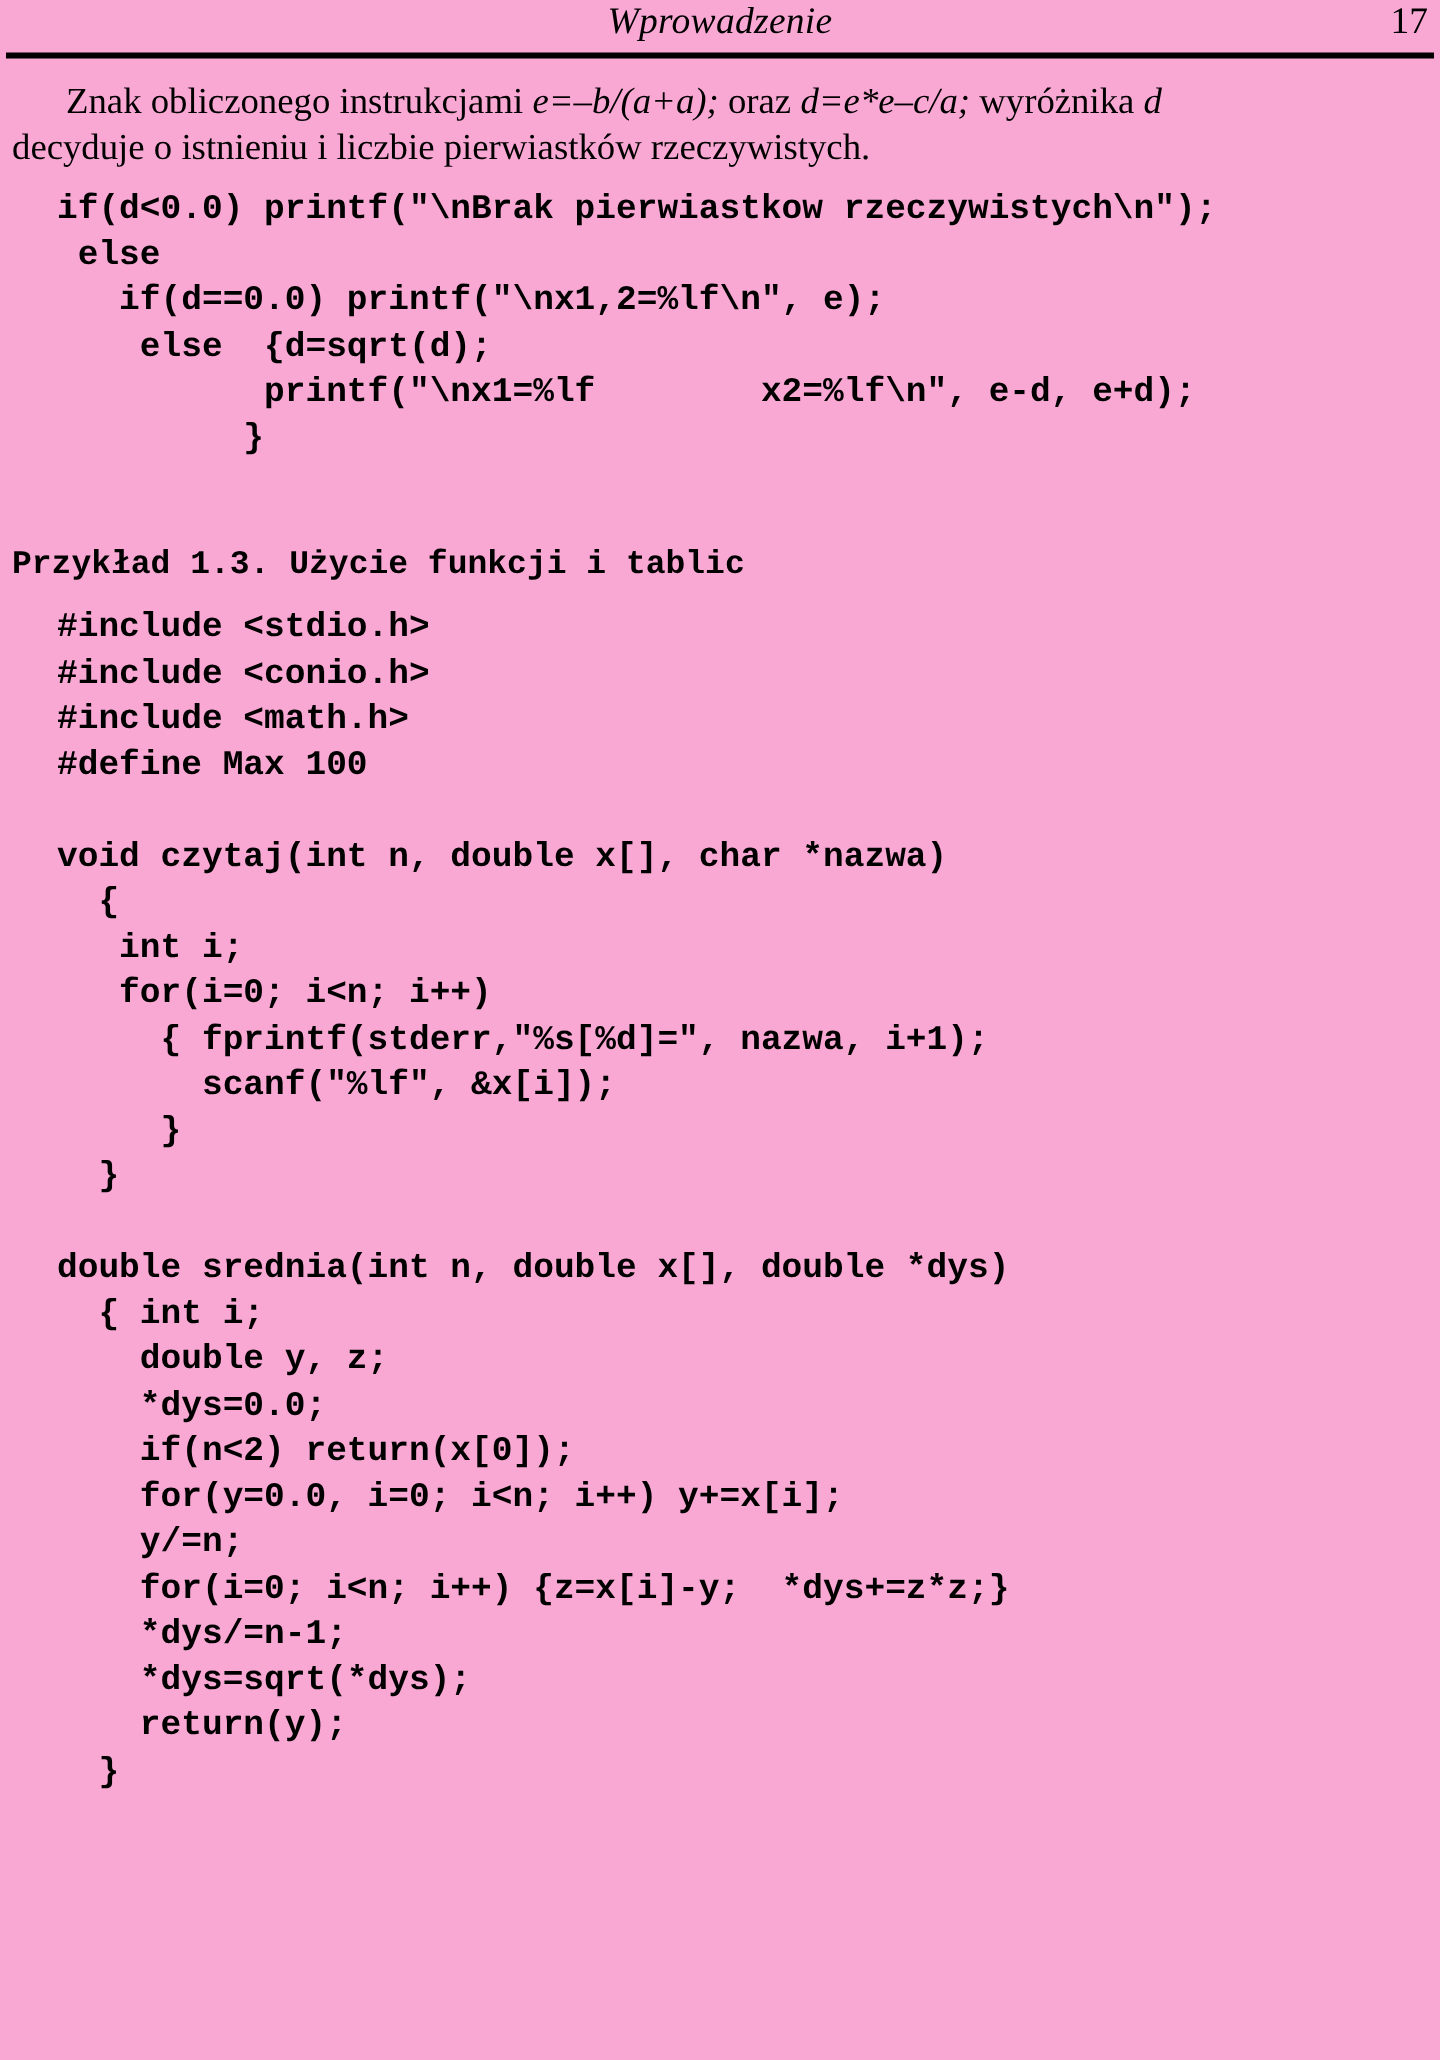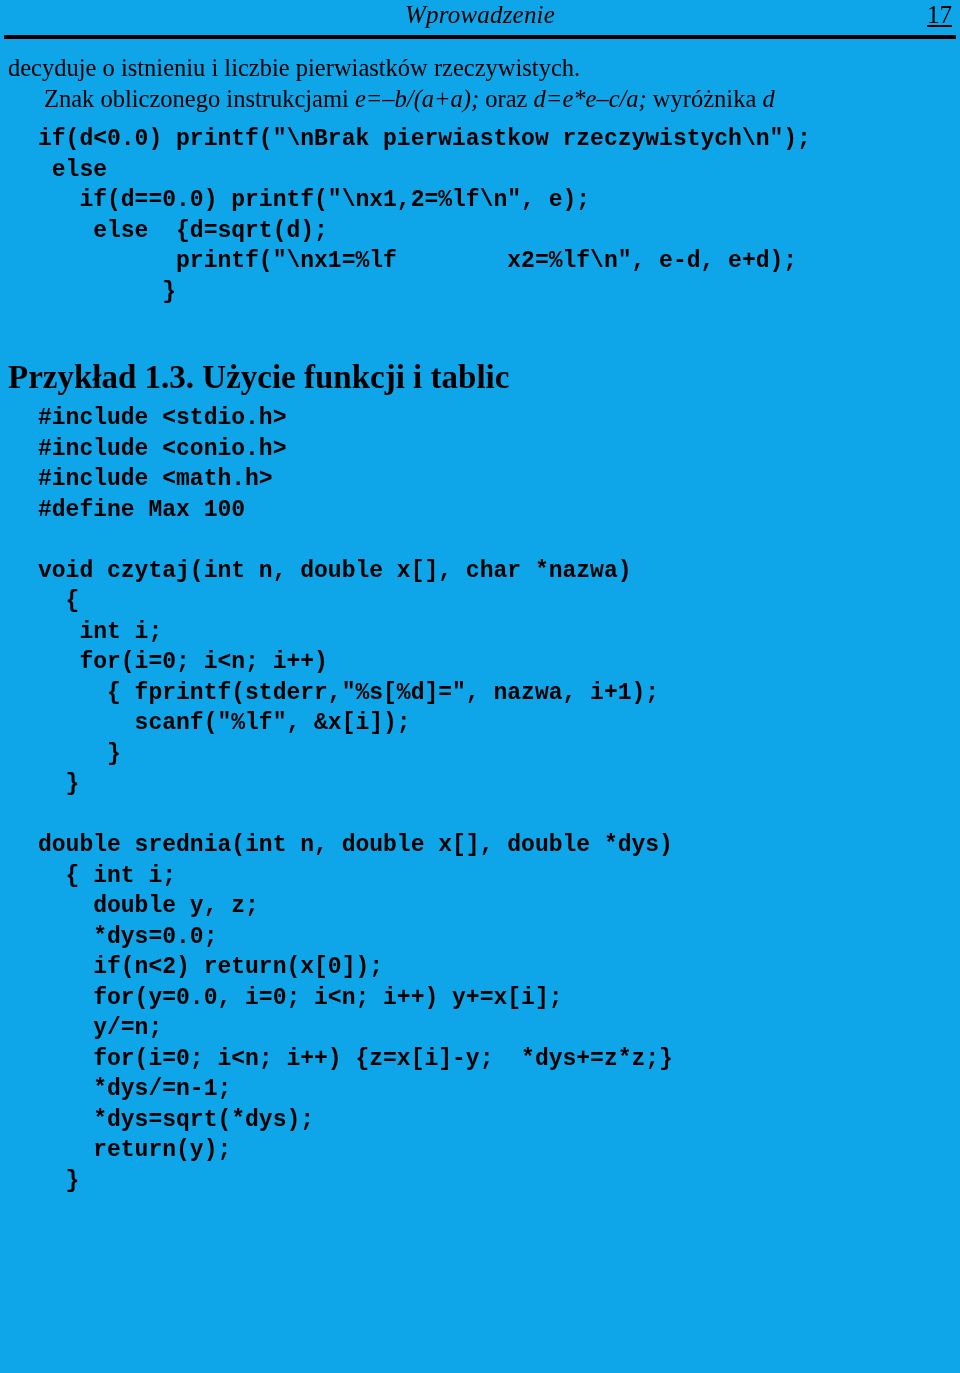--- a/index.html
+++ b/index.html
@@ -4,21 +4,21 @@
 <style>
   html, body {
     margin: 0;
     padding: 0;
     background: #ffffff;
   }
   .page {
     position: relative;
     width: 960px;
     height: 1373px;
-    background: #0ea5e9;
+    background: #f9a8d4;
     overflow: hidden;
     color: #000000;
   }
 
   
   .header {
     position: absolute;
     left: 8px;
     right: 8px;
     top: 2px;
@@ -35,21 +35,20 @@
     line-height: 1;
     white-space: nowrap;
   }
   .header-pageno {
     position: absolute;
     right: 0;
     top: 0;
     font-family: "Liberation Serif", "DejaVu Serif", serif;
     font-size: 25px;
     line-height: 1;
-    text-decoration: underline;
   }
   .header-rule {
     position: absolute;
     left: 4px;
     right: 4px;
     top: 35px;
     height: 4px;
     background: #000000;
   }
 
@@ -77,23 +76,23 @@
     font-style: italic;
     font-family: "Liberation Serif", "DejaVu Serif", serif;
     white-space: nowrap;
   }
   .it { font-style: italic; }
 
   .spacer-s { height: 10px; }
   .spacer-l { height: 44px; }
 
   h3.example-heading {
-    font-family: Liberation Serif, serif;
+    font-family: Liberation Mono, monospace;
     font-weight: bold;
-    font-size: 33px;
+    font-size: 22px;
     line-height: 32px;
     margin: 0;
   }
 
   
   pre.code {
     font-family: "Liberation Mono", "DejaVu Sans Mono", monospace;
     font-size: 23px;
     line-height: 30.5px;
     font-weight: bold;
@@ -110,22 +109,22 @@
 <div class="page">
 
   <div class="header">
     <span class="header-title">Wprowadzenie</span>
     <span class="header-pageno">17</span>
   </div>
   <div class="header-rule"></div>
 
   <div class="body">
 
+    <p class="prose first"><span>Znak obliczonego instrukcjami </span><span class="math">e=–b/(a+a);</span><span> oraz </span><span class="math">d=e*e–c/a;</span><span> wyróżnika </span><span class="it">d</span></p>
     <p class="prose">decyduje o istnieniu i liczbie pierwiastków rzeczywistych.</p>
-    <p class="prose first"><span>Znak obliczonego instrukcjami </span><span class="math">e=–b/(a+a);</span><span> oraz </span><span class="math">d=e*e–c/a;</span><span> wyróżnika </span><span class="it">d</span></p>
 
     <div class="spacer-s"></div>
 
     <pre class="code">if(d&lt;0.0) printf("\nBrak pierwiastkow rzeczywistych\n");
  else
    if(d==0.0) printf("\nx1,2=%lf\n", e);
     else  {d=sqrt(d);
           printf("\nx1=%lf        x2=%lf\n", e-d, e+d);
          }</pre>
 

